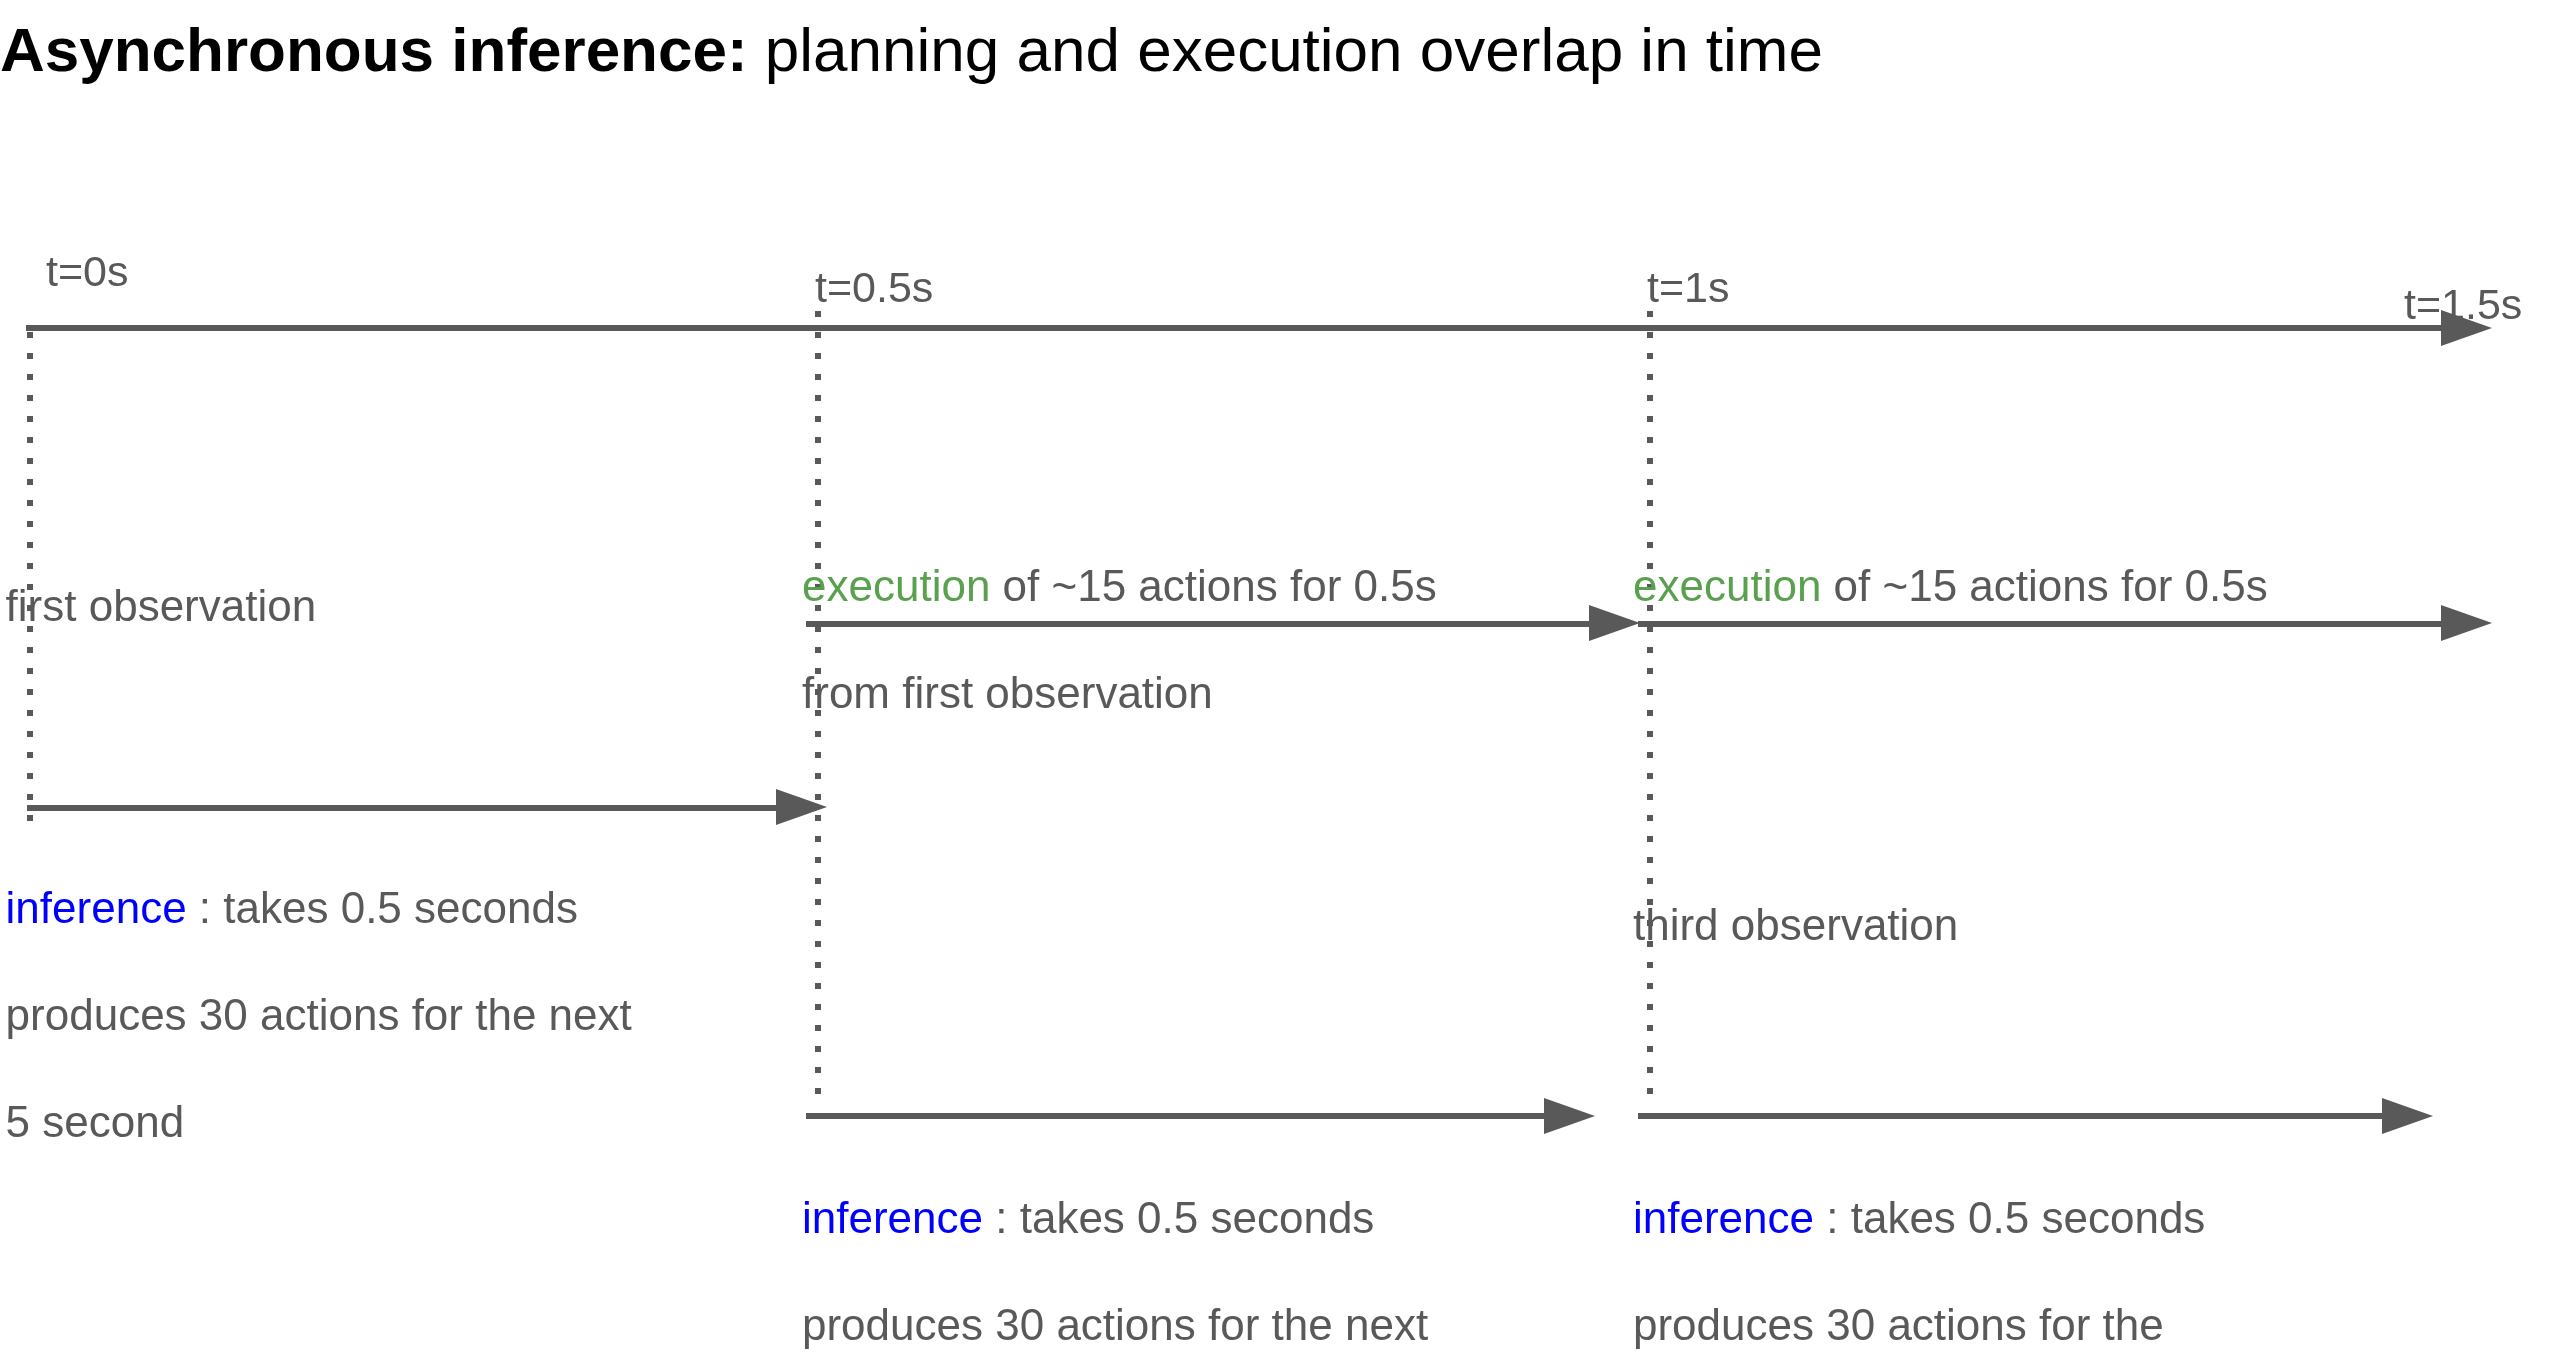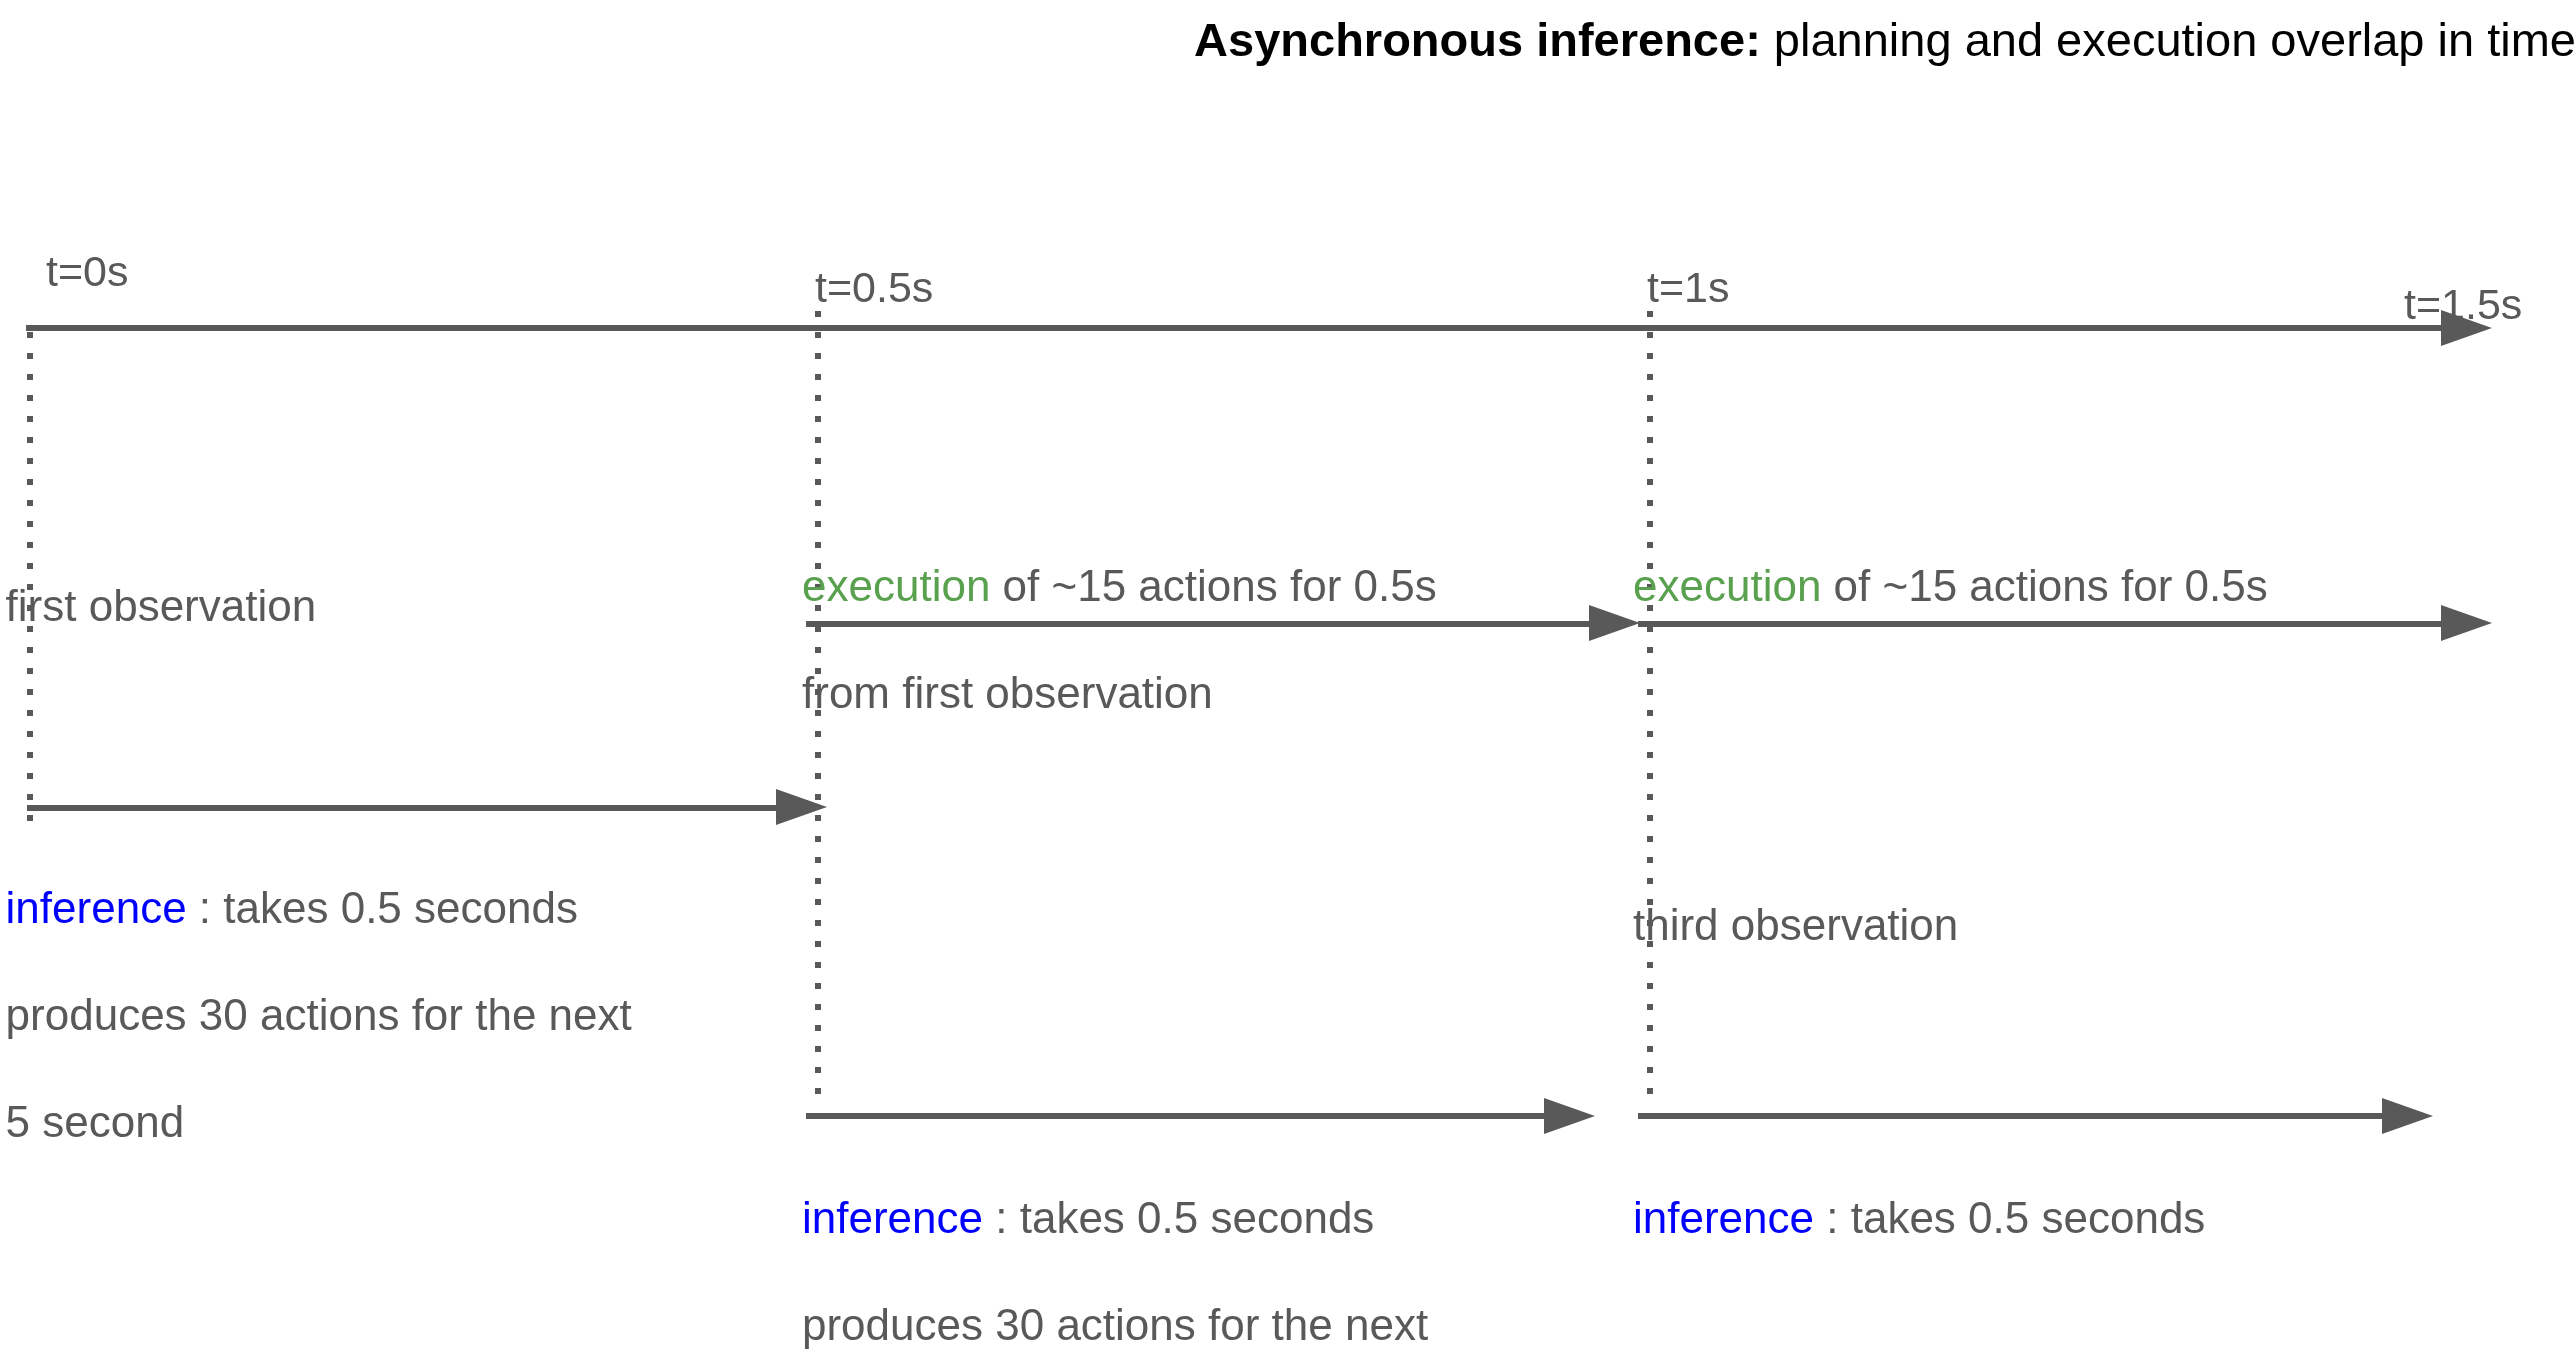--- a/index.html
+++ b/index.html
@@ -17,22 +17,22 @@
     background: #ffffff;
     overflow: hidden;
   }
 
   
   #title {
     position: absolute;
     left: 0;
     top: 11px;
     width: 2576px;
-    text-align: right;
-    font-size: 47px;
+    text-align: left;
+    font-size: 62px;
     line-height: 1.25;
     color: #000000;
     white-space: nowrap;
   }
   #title .t-bold { font-weight: bold; }
   #title .t-normal { font-weight: normal; }
 
   
   .tick-label {
     position: absolute;
@@ -143,17 +143,18 @@
     <div class="tline"><span class="kw-inf">inference</span><span> : takes 0.5 seconds</span></div>
     <div class="tline">produces 30 actions for the next</div>
     
   </div>
 
   <div class="hline" style="left:1638px; top:1113px; width:744px;"></div>
   <div class="arrowhead" style="left:2382px; top:1098px;"></div>
 
   <div class="tblock" style="left:1633px; top:1137px;">
     <div class="tline"><span class="kw-inf">inference</span><span> : takes 0.5 seconds</span></div>
+    <div class="tline">produces 30 actions for the</div>
     
   </div>
 
 </div>
 
 
 </body></html>

